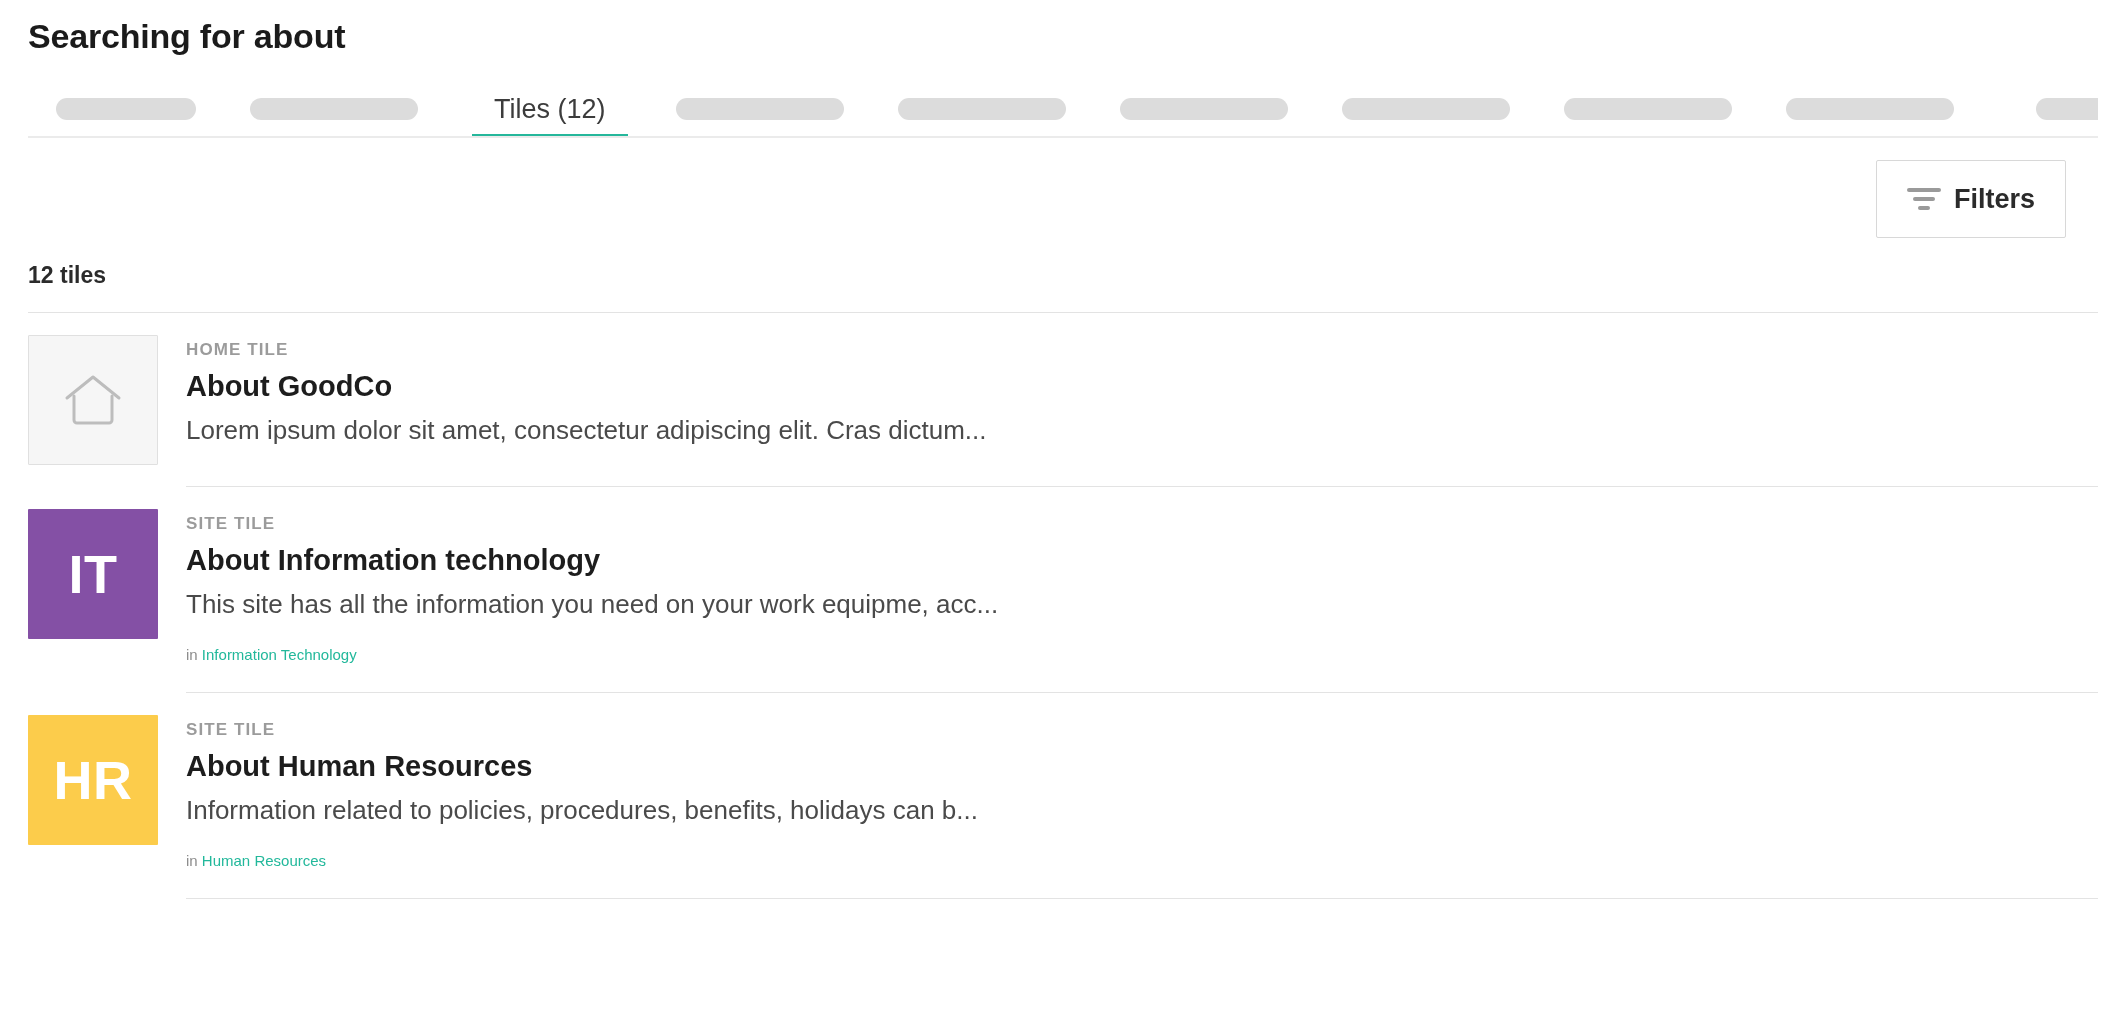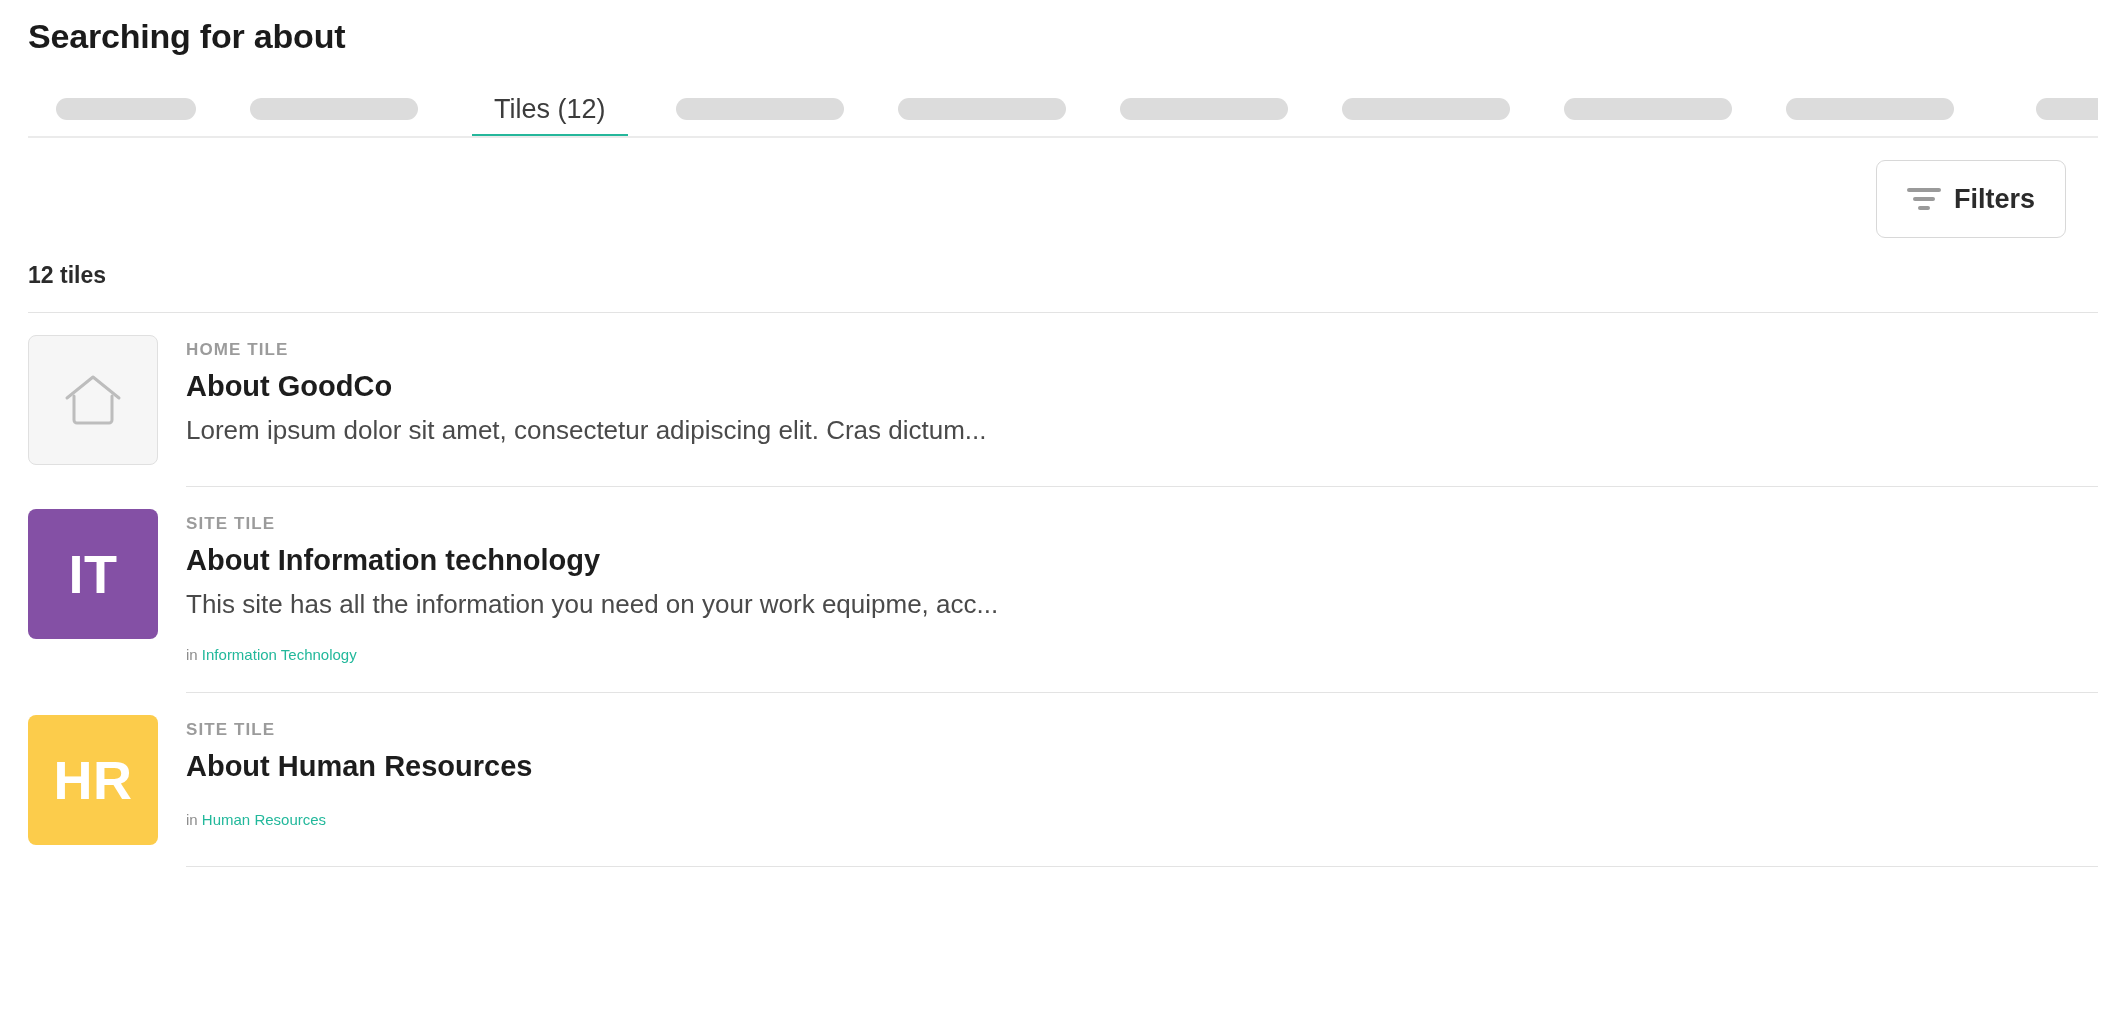--- a/index.html
+++ b/index.html
@@ -93,21 +93,21 @@
     justify-content: flex-end;
     padding-right: 32px;
   }
   .filters-button {
     display: inline-flex;
     align-items: center;
     gap: 13px;
     height: 78px;
     padding: 0 30px;
     border: 1px solid #d8d8d8;
-    border-radius: 9px;
+    border-radius: 2px;
     background: #ffffff;
     cursor: pointer;
   }
   .filter-icon {
     display: inline-flex;
     flex-direction: column;
     align-items: center;
     justify-content: center;
     gap: 5px;
     width: 34px;
@@ -146,21 +146,21 @@
   .results { }
   .result-row {
     display: flex;
     align-items: flex-start;
     padding: 22px 0 0 0;
   }
   .thumb {
     flex: 0 0 auto;
     width: 130px;
     height: 130px;
-    border-radius: 8px;
+    border-radius: 1px;
     display: flex;
     align-items: center;
     justify-content: center;
     overflow: hidden;
   }
   .thumb.home {
     background: #f6f6f6;
     border: 1px solid #e0e0e0;
   }
   .thumb-initials {
@@ -294,18 +294,19 @@
           <div class="result-context"><span>in</span> <a href="#">Information Technology</a></div>
         </div>
       </div>
       <div class="result-row">
         <div class="thumb" style="background: rgb(252, 204, 75);">
           <span class="thumb-initials">HR</span>
         </div>
         <div class="result-body">
           <div class="kicker">SITE TILE</div>
           <div class="result-title">About Human Resources</div>
+          <div class="result-desc">Information related to policies, procedures, benefits, holidays can b...</div>
           <div class="result-context"><span>in</span> <a href="#">Human Resources</a></div>
         </div>
       </div>
     </div>
 
 </div>
 
 </body></html>

